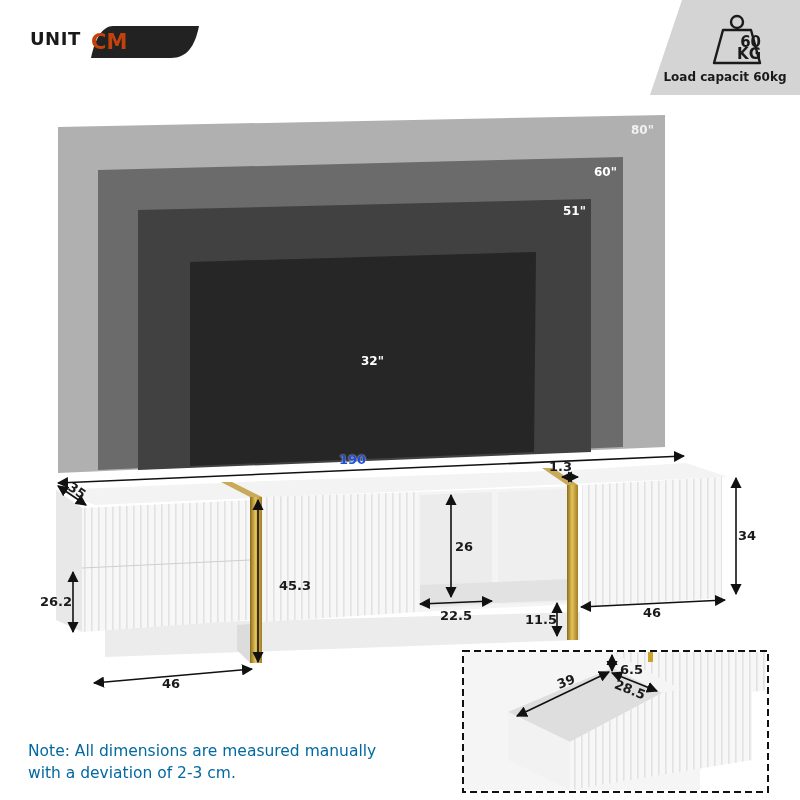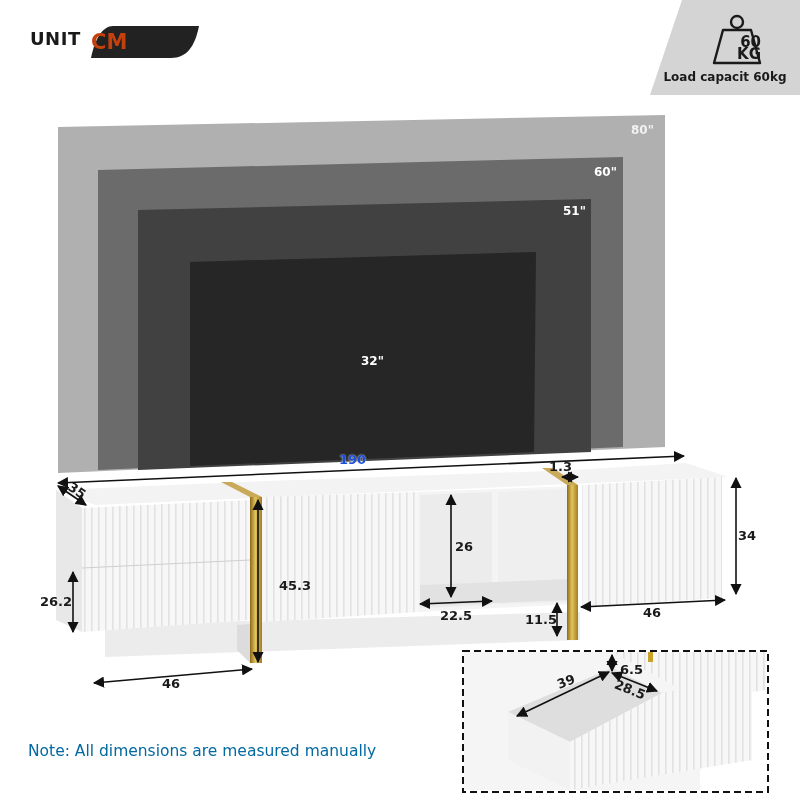--- a/index.html
+++ b/index.html
@@ -139,13 +139,14 @@
 <div class="abs dim" style="left:525px;top:612px">11.5</div>
 <div class="abs dim" style="left:643px;top:605px">46</div>
 <div class="abs dim" style="left:738px;top:528px">34</div>
 
 <div class="abs dim" style="left:557px;top:674px;transform:rotate(-22deg)">39</div>
 <div class="abs dim" style="left:614px;top:682px;transform:rotate(22deg)">28.5</div>
 <div class="abs dim" style="left:620px;top:662px">6.5</div>
 
 <div class="abs note">
   <div>Note: All dimensions are measured manually</div>
+  <div>with a deviation of 2-3 cm.</div>
 </div>
 
 </body></html>

